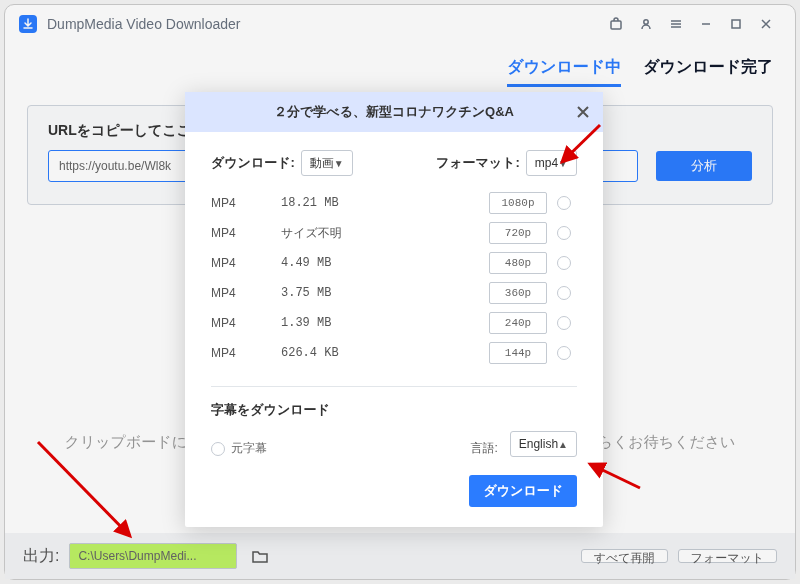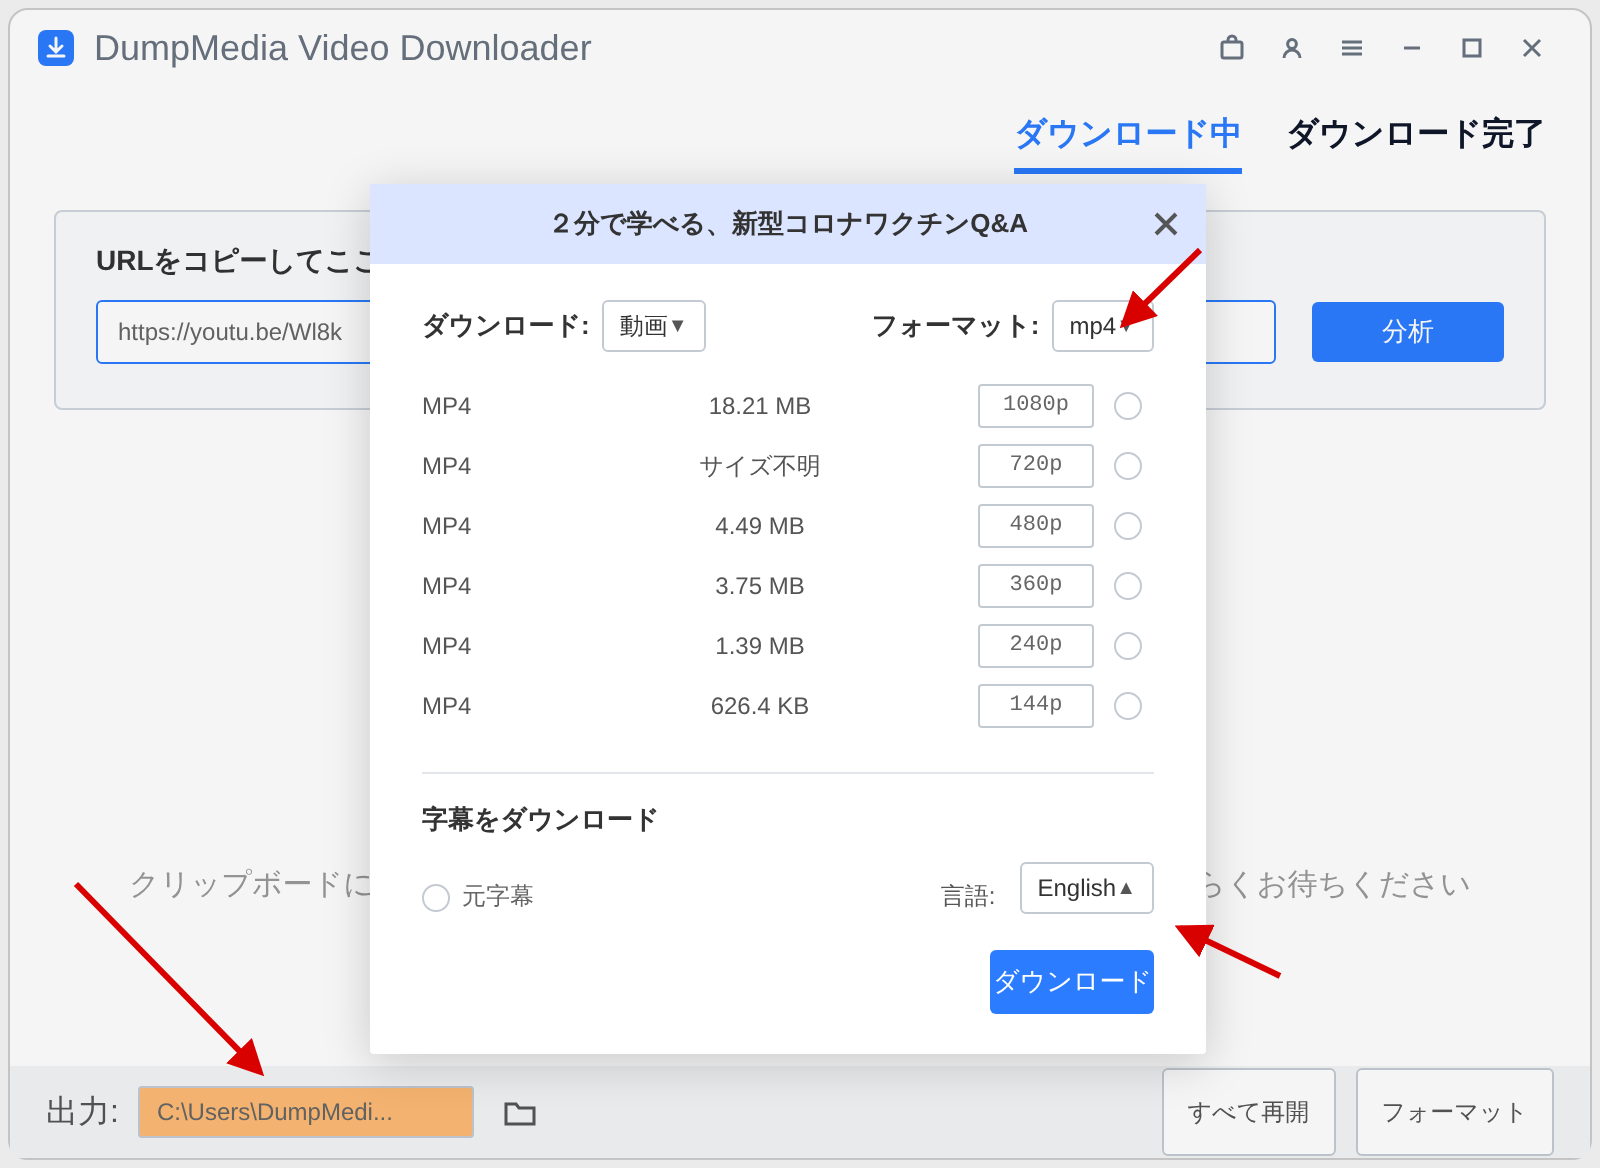--- a/index.html
+++ b/index.html
@@ -2,76 +2,76 @@
 <html><head>
 <meta charset="utf-8">
 <style>
 * { margin: 0; padding: 0; box-sizing: border-box; font-family: -apple-system, "Segoe UI", sans-serif; }
 body { width: 800px; height: 584px; background: #f5f5f5; position: relative; overflow: hidden; }
 
 .window { position: absolute; top: 4px; left: 4px; right: 4px; bottom: 4px; background: #fff; border: 1px solid #ccc; border-radius: 10px; display: flex; flex-direction: column; }
 .titlebar { height: 38px; display: flex; align-items: center; padding: 0 14px; }
 .logo { width: 18px; height: 18px; background: #2b7cff; border-radius: 4px; margin-right: 10px; display: flex; align-items: center; justify-content: center; }
 .logo svg { width: 12px; height: 12px; }
-.title { font-size: 18px; color: #6a7380; font-weight: 500; }
+.title { font-size: 14px; color: #6a7380; font-weight: 500; }
 .titlebar-spacer { flex: 1; }
 .title-icon { width: 30px; height: 30px; display: flex; align-items: center; justify-content: center; color: #6a7380; cursor: pointer; }
 .title-icon svg { width: 14px; height: 14px; stroke: currentColor; fill: none; stroke-width: 1.5; }
 
 .content { flex: 1; padding: 14px 22px; position: relative; padding-bottom: 50px; }
 .tabs { display: flex; gap: 22px; margin-bottom: 18px; justify-content: flex-end; }
 .tab { font-size: 16px; font-weight: 600; color: #0f172a; padding-bottom: 6px; border-bottom: 3px solid transparent; cursor: pointer; }
 .tab.active { color: #2b7cff; border-bottom-color: #2b7cff; }
 
 .url-panel { border: 1px solid #d0d6de; border-radius: 4px; padding: 16px 20px 22px; background: #fafbfc; }
 .url-label { font-size: 14px; font-weight: 600; color: #333; margin-bottom: 10px; }
 .url-row { display: flex; gap: 18px; align-items: center; }
 .url-input { flex: 1; height: 32px; border: 1px solid #2b7cff; border-radius: 3px; padding: 0 10px; font-size: 12px; color: #666; }
 .analyze-btn { width: 96px; height: 30px; background: #2b7cff; color: #fff; border: none; border-radius: 3px; font-size: 13px; cursor: pointer; }
 
 .empty-msg { position: absolute; top: 390px; left: 50%; transform: translateX(-50%); font-size: 15px; color: #999; white-space: nowrap; }
 
 .footer { position: absolute; bottom: 0; left: 0; right: 0; height: 46px; background: #f3f4f6; display: flex; align-items: center; padding: 0 18px; gap: 10px; }
 .footer-label { font-size: 16px; color: #555; }
-.path-box { width: 168px; height: 26px; border: 1px solid #c4cad2; background: #fdba74; border-radius: 2px; font-size: 12px; color: #666; padding: 0 8px; display: flex; align-items: center; overflow: hidden; white-space: nowrap; }
+.path-box { width: 168px; height: 26px; border: 1px solid #c4cad2; background: #bef264; border-radius: 2px; font-size: 12px; color: #666; padding: 0 8px; display: flex; align-items: center; overflow: hidden; white-space: nowrap; }
 .folder-btn { width: 26px; height: 26px; display: flex; align-items: center; justify-content: center; color: #555; cursor: pointer; }
 .folder-btn svg { width: 16px; height: 14px; fill: none; stroke: currentColor; stroke-width: 1.5; }
 .footer-spacer { flex: 1; }
-.footer-btn { height: 44px; padding: 0 12px; border: 1px solid #c4cad2; background: #fff; border-radius: 3px; font-size: 12px; color: #555; cursor: pointer; }
+.footer-btn { height: 14px; padding: 0 12px; border: 1px solid #c4cad2; background: #fff; border-radius: 3px; font-size: 12px; color: #555; cursor: pointer; }
 
 
 .backdrop { position: absolute; inset: 0; background: rgba(0,0,0,0.04); }
 .modal { position: absolute; top: 92px; left: 185px; width: 418px; background: #fff; box-shadow: 0 4px 24px rgba(0,0,0,0.18); border-radius: 2px; }
 .modal-header { height: 40px; background: #dbe5ff; display: flex; align-items: center; justify-content: center; position: relative; }
 .modal-title { font-size: 13px; font-weight: 600; color: #333; }
 .modal-close { position: absolute; right: 8px; top: 8px; width: 24px; height: 24px; display: flex; align-items: center; justify-content: center; cursor: pointer; color: #555; }
 .modal-close svg { width: 12px; height: 12px; stroke: currentColor; stroke-width: 2; fill: none; }
 
 .modal-body { padding: 18px 26px 20px; }
 .select-row { display: flex; align-items: center; gap: 6px; margin-bottom: 12px; }
 .select-label { font-size: 13px; font-weight: 600; color: #333; }
 .select-box { height: 26px; border: 1px solid #c4cad2; border-radius: 3px; padding: 0 8px; display: flex; align-items: center; gap: 0; font-size: 12px; color: #333; cursor: pointer; background: #fff; }
 .select-box .caret { font-size: 10px; color: #555; }
 .gap-flex { flex: 1; }
 
 .fmt-list { }
 .fmt-row { display: grid; grid-template-columns: 60px 1fr 58px 20px; align-items: center; gap: 10px; padding: 4px 0; font-size: 12px; color: #555; }
 .fmt-type { text-align: left; }
-.fmt-size { text-align: center; }
+.fmt-size { text-align: left; font-family: Liberation Mono, monospace; }
 .fmt-res { height: 22px; border: 1px solid #c4cad2; border-radius: 2px; display: flex; align-items: center; justify-content: center; font-size: 11px; color: #666; background: #fff; font-family: Liberation Mono, monospace; }
 .fmt-radio { width: 14px; height: 14px; border: 1px solid #c4cad2; border-radius: 50%; background: #fff; }
 
 .divider { height: 1px; background: #e2e6ea; margin: 18px 0 14px; }
 .sub-title { font-size: 13px; font-weight: 600; color: #333; margin-bottom: 12px; }
 .sub-row { display: flex; align-items: flex-end; gap: 8px; }
 .sub-opt { display: flex; align-items: center; gap: 6px; font-size: 12px; color: #666; }
 .lang-label { font-size: 12px; color: #555; margin-left: auto; margin-right: 4px; }
 
 .dl-row { display: flex; justify-content: flex-end; margin-top: 18px; }
-.dl-btn { height: 32px; padding: 0 1px; background: #2b7cff; color: #fff; border: none; border-radius: 3px; font-size: 13px; font-weight: 400; cursor: pointer; }
+.dl-btn { height: 32px; padding: 0 14px; background: #2b7cff; color: #fff; border: none; border-radius: 3px; font-size: 13px; font-weight: 700; cursor: pointer; }
 
 
 .arrow { position: absolute; pointer-events: none; }
 </style>
 </head>
 <body>
 
 <div class="window">
   <div class="titlebar">
     <div class="logo">

